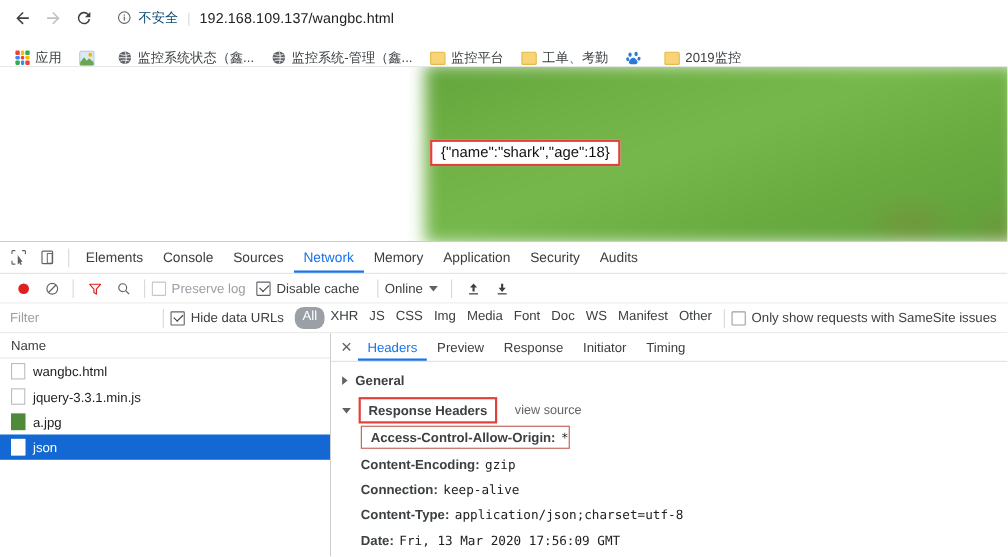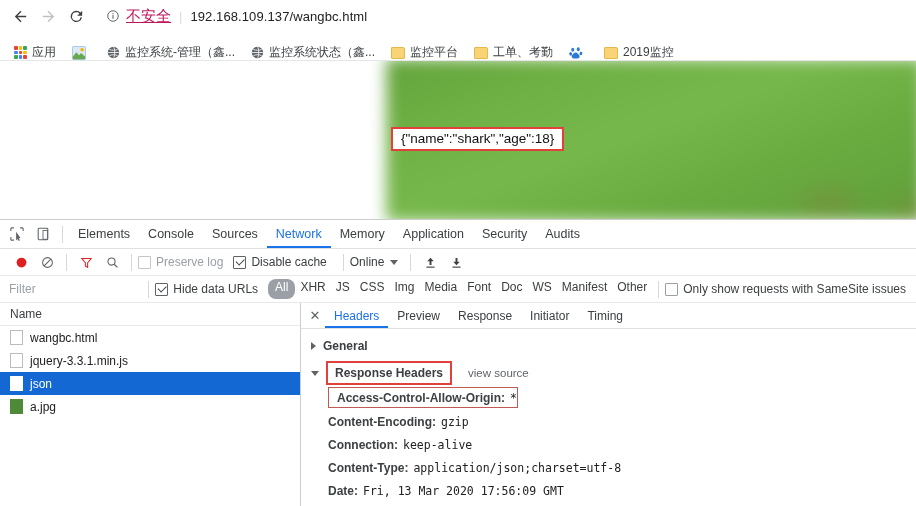--- a/index.html
+++ b/index.html
@@ -21,21 +21,21 @@
     width:28px;height:28px;display:flex;align-items:center;justify-content:center;
     border-radius:50%;flex:none;
   }
   .navbtn svg{display:block;}
   .omnibox{
     flex:1;height:24px;margin-left:8px;margin-right:8px;
     display:flex;align-items:center;background:#ffffff;
     border-radius:12px;padding:0 8px;
   }
   .info-icon{flex:none;margin-right:6px;display:flex;align-items:center;}
-  .notsecure{color:#be185d;font-size:15px;white-space:nowrap;text-decoration:underline;}
+  .notsecure{color:#0c4a6e;font-size:12px;white-space:nowrap;}
   .omni-sep{color:#dadce0;margin:0 8px;font-size:13px;}
   .omni-url{color:#202124;font-size:13px;white-space:nowrap;letter-spacing:.1px;}
 
   
   .bookmarks{
     height:28px;display:flex;align-items:center;
     background:#ffffff;padding:0 8px;flex:none;
     border-bottom:1px solid #e4e6e8;
   }
   .bm{
@@ -243,32 +243,32 @@
     </div>
 
     <div class="bm">
       <span class="bmicon">
         <svg width="13" height="13" viewBox="0 0 16 16">
           <circle cx="8" cy="8" r="7" fill="#5f6368"></circle>
           <path d="M8 1.3c2 1.6 2 11.8 0 13.4M1.3 8h13.4" stroke="#fff" stroke-width="1" fill="none"></path>
           <path d="M3 4.2c3 1.4 7 1.4 10 0M3 11.8c3-1.4 7-1.4 10 0" stroke="#fff" stroke-width="1" fill="none"></path>
         </svg>
       </span>
-      <span>监控系统-管理（鑫...</span>
+      <span>监控系统状态（鑫...</span>
     </div>
 
     <div class="bm">
       <span class="bmicon">
         <svg width="13" height="13" viewBox="0 0 16 16">
           <circle cx="8" cy="8" r="7" fill="#5f6368"></circle>
           <path d="M8 1.3c2 1.6 2 11.8 0 13.4M1.3 8h13.4" stroke="#fff" stroke-width="1" fill="none"></path>
           <path d="M3 4.2c3 1.4 7 1.4 10 0M3 11.8c3-1.4 7-1.4 10 0" stroke="#fff" stroke-width="1" fill="none"></path>
         </svg>
       </span>
-      <span>监控系统状态（鑫...</span>
+      <span>监控系统-管理（鑫...</span>
     </div>
 
     <div class="bm">
       <span class="bmicon">
           <i class="folder-ico"></i>
         </span>
       <span>监控平台</span>
     </div>
 
     <div class="bm">
@@ -414,27 +414,27 @@
         <div class="rl-head">Name</div>
         <div class="rl-rows">
           <div class="rl-row">
             <span class="fileico"></span>
             <span>wangbc.html</span>
           </div>
           <div class="rl-row">
             <span class="fileico"></span>
             <span>jquery-3.3.1.min.js</span>
           </div>
+          <div class="rl-row">
+            <span class="fileico img"></span>
+            <span>a.jpg</span>
+          </div>
           <div class="rl-row selected">
             <span class="fileico plain"></span>
             <span>json</span>
-          </div>
-          <div class="rl-row">
-            <span class="fileico img"></span>
-            <span>a.jpg</span>
           </div>
         </div>
       </div>
 
       <div class="detail">
         <div class="dt-subtabs">
           <div class="closex">✕</div>
           <div class="subtab active">Headers</div>
           <div class="subtab">Preview</div>
           <div class="subtab">Response</div>

